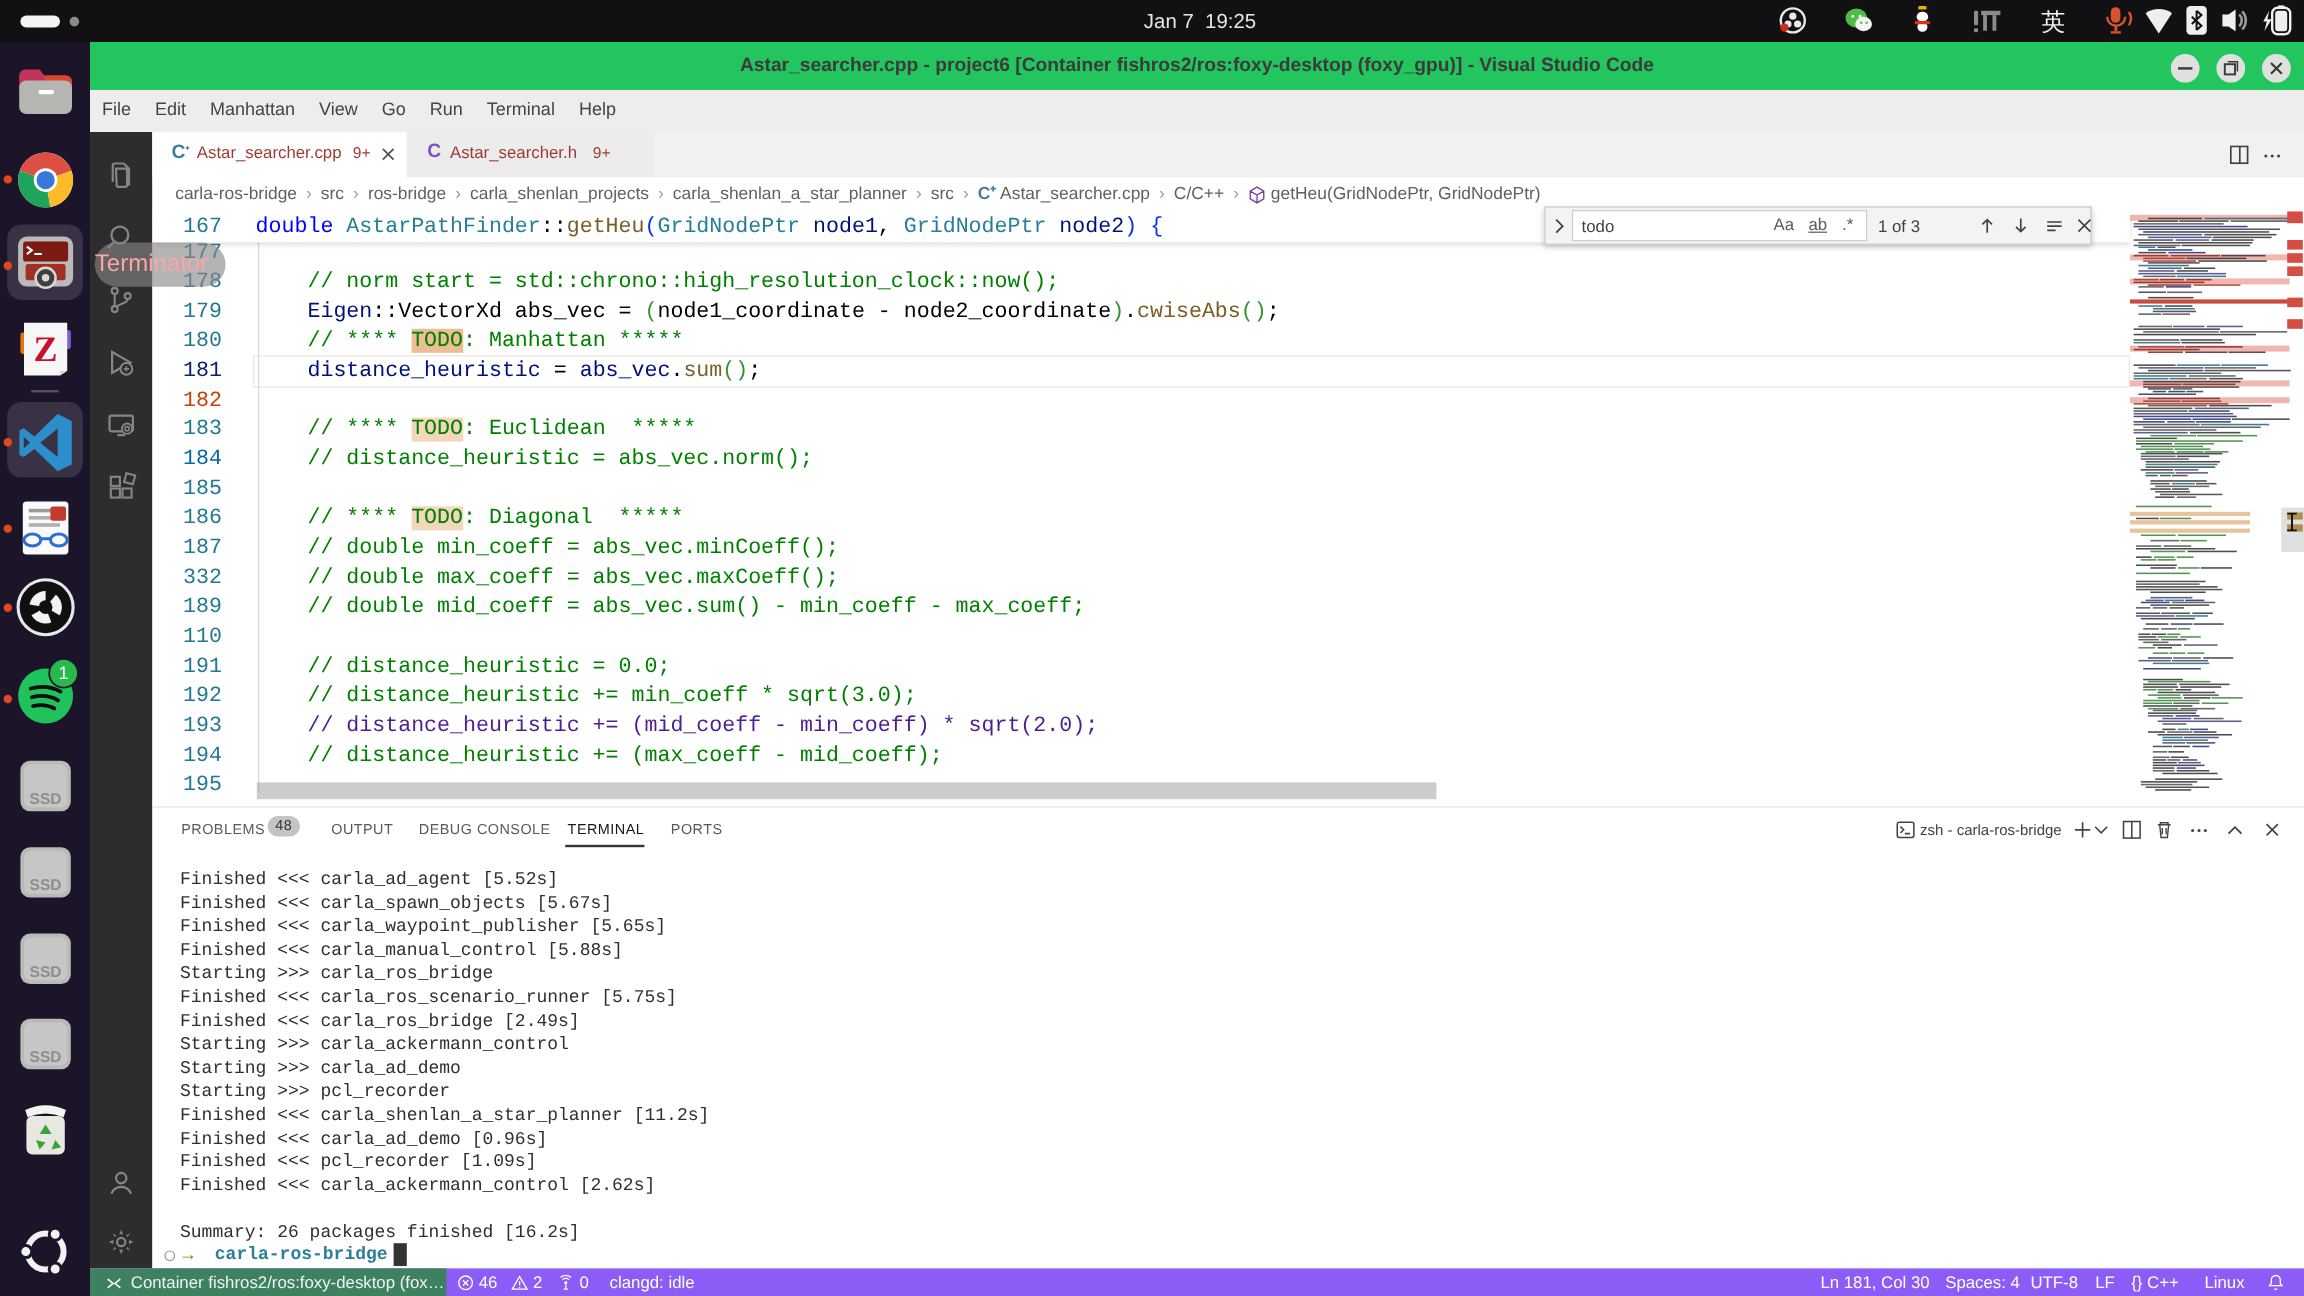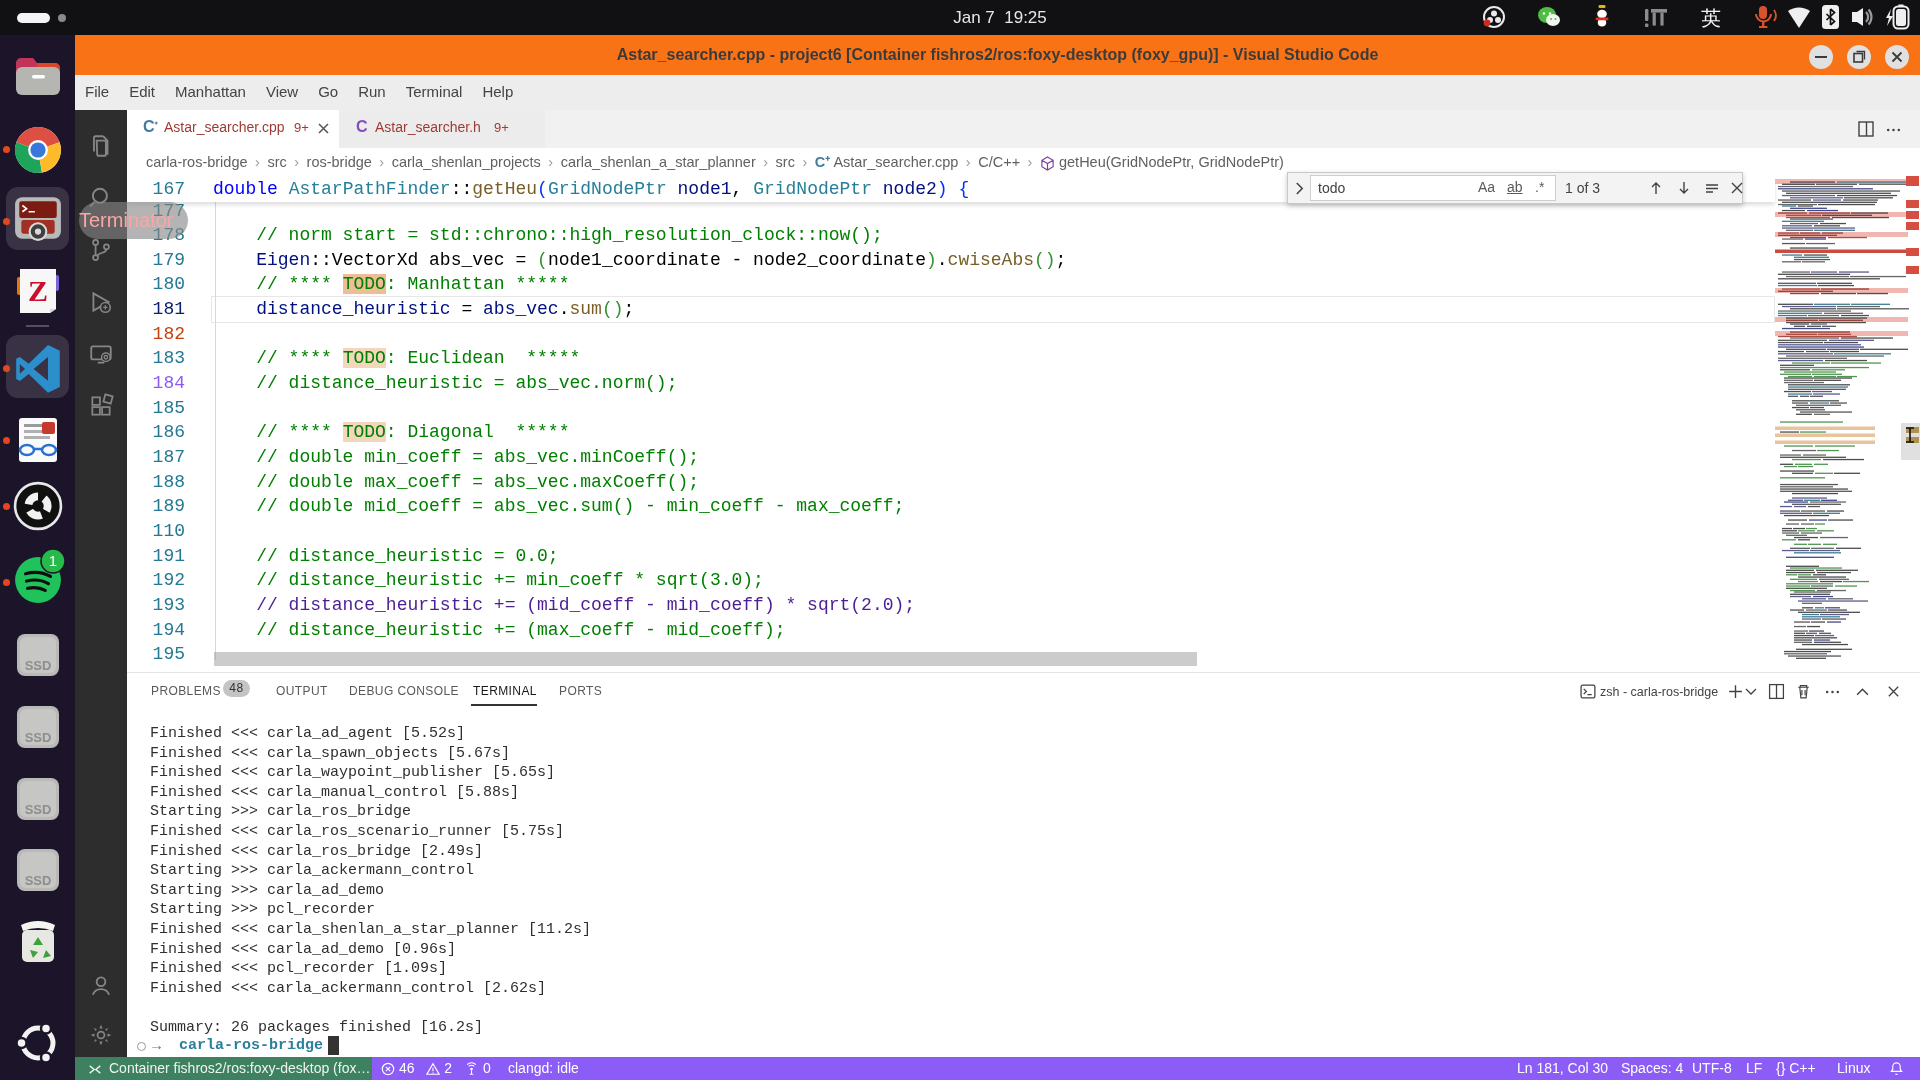--- a/index.html
+++ b/index.html
@@ -2,21 +2,21 @@
 <html><head><meta charset="utf-8">
 <style>
 *{margin:0;padding:0;box-sizing:border-box}
 html,body{width:1920px;height:1080px;overflow:hidden;background:#1c1429;font-family:"Liberation Sans",sans-serif}
 .abs{position:absolute}
 #topbar{position:absolute;left:0;top:0;width:1920px;height:35px;background:#111113;color:#ddd}
 #dock{position:absolute;left:0;top:35px;width:75px;height:1045px;background:#1c1429}
 .dot{position:absolute;left:3px;width:7px;height:7px;border-radius:50%;background:#e0491f}
 .dkbox{position:absolute;left:6px;width:63px;height:63px;border-radius:12px;background:rgba(255,255,255,0.13)}
 #win{position:absolute;left:75px;top:35px;width:1845px;height:1045px;background:#fff}
-#titlebar{position:absolute;left:0;top:0;width:1845px;height:40px;background:#f97316}
+#titlebar{position:absolute;left:0;top:0;width:1845px;height:40px;background:#22c55e}
 #menubar{position:absolute;left:0;top:40px;width:1845px;height:35px;background:#ededed}
 .menu{display:inline-block;padding:8px 10px;font-size:15px;color:#444}
 #actbar{position:absolute;left:0;top:75px;width:52px;height:947px;background:#2d2d2d}
 #tabbar{position:absolute;left:52px;top:75px;width:1793px;height:38px;background:#f1f1f1}
 .tab{position:absolute;top:0;height:38px;font-size:14px}
 #breadcrumb{position:absolute;left:52px;top:113px;width:1793px;height:28px;background:#fff;color:#616161;font-size:14.5px;white-space:nowrap}
 .bs{color:#9a9a9a;margin:0 7.5px}
 #editor{position:absolute;left:52px;top:141px;width:1793px;height:496px;background:#fff;overflow:hidden}
 .gl{position:absolute;left:0;width:58px;text-align:right;font-family:"Liberation Mono",monospace;font-size:18px;line-height:24.65px;height:24.65px}
 .cl{position:absolute;left:86px;font-family:"Liberation Mono",monospace;font-size:18px;line-height:24.65px;height:24.65px;white-space:pre;color:#000}
@@ -287,28 +287,28 @@
 <div class="cl" style="top:47.2px"><span style="color:#008000">    // norm start = std::chrono::high_resolution_clock::now();</span></div>
 <div class="gl" style="top:71.8px;color:#237893">179</div>
 <div class="cl" style="top:71.8px"><span>    </span><span style="color:#001080">Eigen</span><span style="color:#000000">::VectorXd abs_vec = </span><span style="color:#319331">(</span><span style="color:#000000">node1_coordinate - node2_coordinate</span><span style="color:#319331">)</span><span style="color:#000000">.</span><span style="color:#795e26">cwiseAbs</span><span style="color:#319331">()</span><span style="color:#000000">;</span></div>
 <div class="gl" style="top:96.4px;color:#237893">180</div>
 <div class="cl" style="top:96.4px"><span style="color:#008000">    // **** </span><span style="color:#008000;background:#edbd95">TODO</span><span style="color:#008000">: Manhattan *****</span></div>
 <div class="gl" style="top:121.1px;color:#0b216f">181</div>
 <div class="cl" style="top:121.1px"><span style="color:#000000">    </span><span style="color:#001080">distance_heuristic</span><span style="color:#000000"> = </span><span style="color:#001080">abs_vec</span><span style="color:#000000">.</span><span style="color:#795e26">sum</span><span style="color:#319331">()</span><span style="color:#000000">;</span></div>
 <div class="gl" style="top:145.8px;color:#c2410c">182</div>
 <div class="gl" style="top:170.4px;color:#237893">183</div>
 <div class="cl" style="top:170.4px"><span style="color:#008000">    // **** </span><span style="color:#008000;background:#f3d7bc">TODO</span><span style="color:#008000">: Euclidean  *****</span></div>
-<div class="gl" style="top:195.0px;color:#8b5cf6">184</div>
+<div class="gl" style="top:195.0px;color:#0369a1">184</div>
 <div class="cl" style="top:195.0px"><span style="color:#008000">    // distance_heuristic = abs_vec.norm();</span></div>
 <div class="gl" style="top:219.7px;color:#237893">185</div>
 <div class="gl" style="top:244.4px;color:#237893">186</div>
 <div class="cl" style="top:244.4px"><span style="color:#008000">    // **** </span><span style="color:#008000;background:#f3d7bc">TODO</span><span style="color:#008000">: Diagonal  *****</span></div>
 <div class="gl" style="top:269.0px;color:#237893">187</div>
 <div class="cl" style="top:269.0px"><span style="color:#008000">    // double min_coeff = abs_vec.minCoeff();</span></div>
-<div class="gl" style="top:293.6px;color:#237893">188</div>
+<div class="gl" style="top:293.6px;color:#237893">332</div>
 <div class="cl" style="top:293.6px"><span style="color:#008000">    // double max_coeff = abs_vec.maxCoeff();</span></div>
 <div class="gl" style="top:318.3px;color:#237893">189</div>
 <div class="cl" style="top:318.3px"><span style="color:#008000">    // double mid_coeff = abs_vec.sum() - min_coeff - max_coeff;</span></div>
 <div class="gl" style="top:343.0px;color:#237893">110</div>
 <div class="gl" style="top:367.6px;color:#237893">191</div>
 <div class="cl" style="top:367.6px"><span style="color:#008000">    // distance_heuristic = 0.0;</span></div>
 <div class="gl" style="top:392.2px;color:#237893">192</div>
 <div class="cl" style="top:392.2px"><span style="color:#008000">    // distance_heuristic += min_coeff * sqrt(3.0);</span></div>
 <div class="gl" style="top:416.9px;color:#237893">193</div>
 <div class="cl" style="top:416.9px"><span style="color:#4c1d95">    // distance_heuristic += (mid_coeff - min_coeff) * sqrt(2.0);</span></div>

